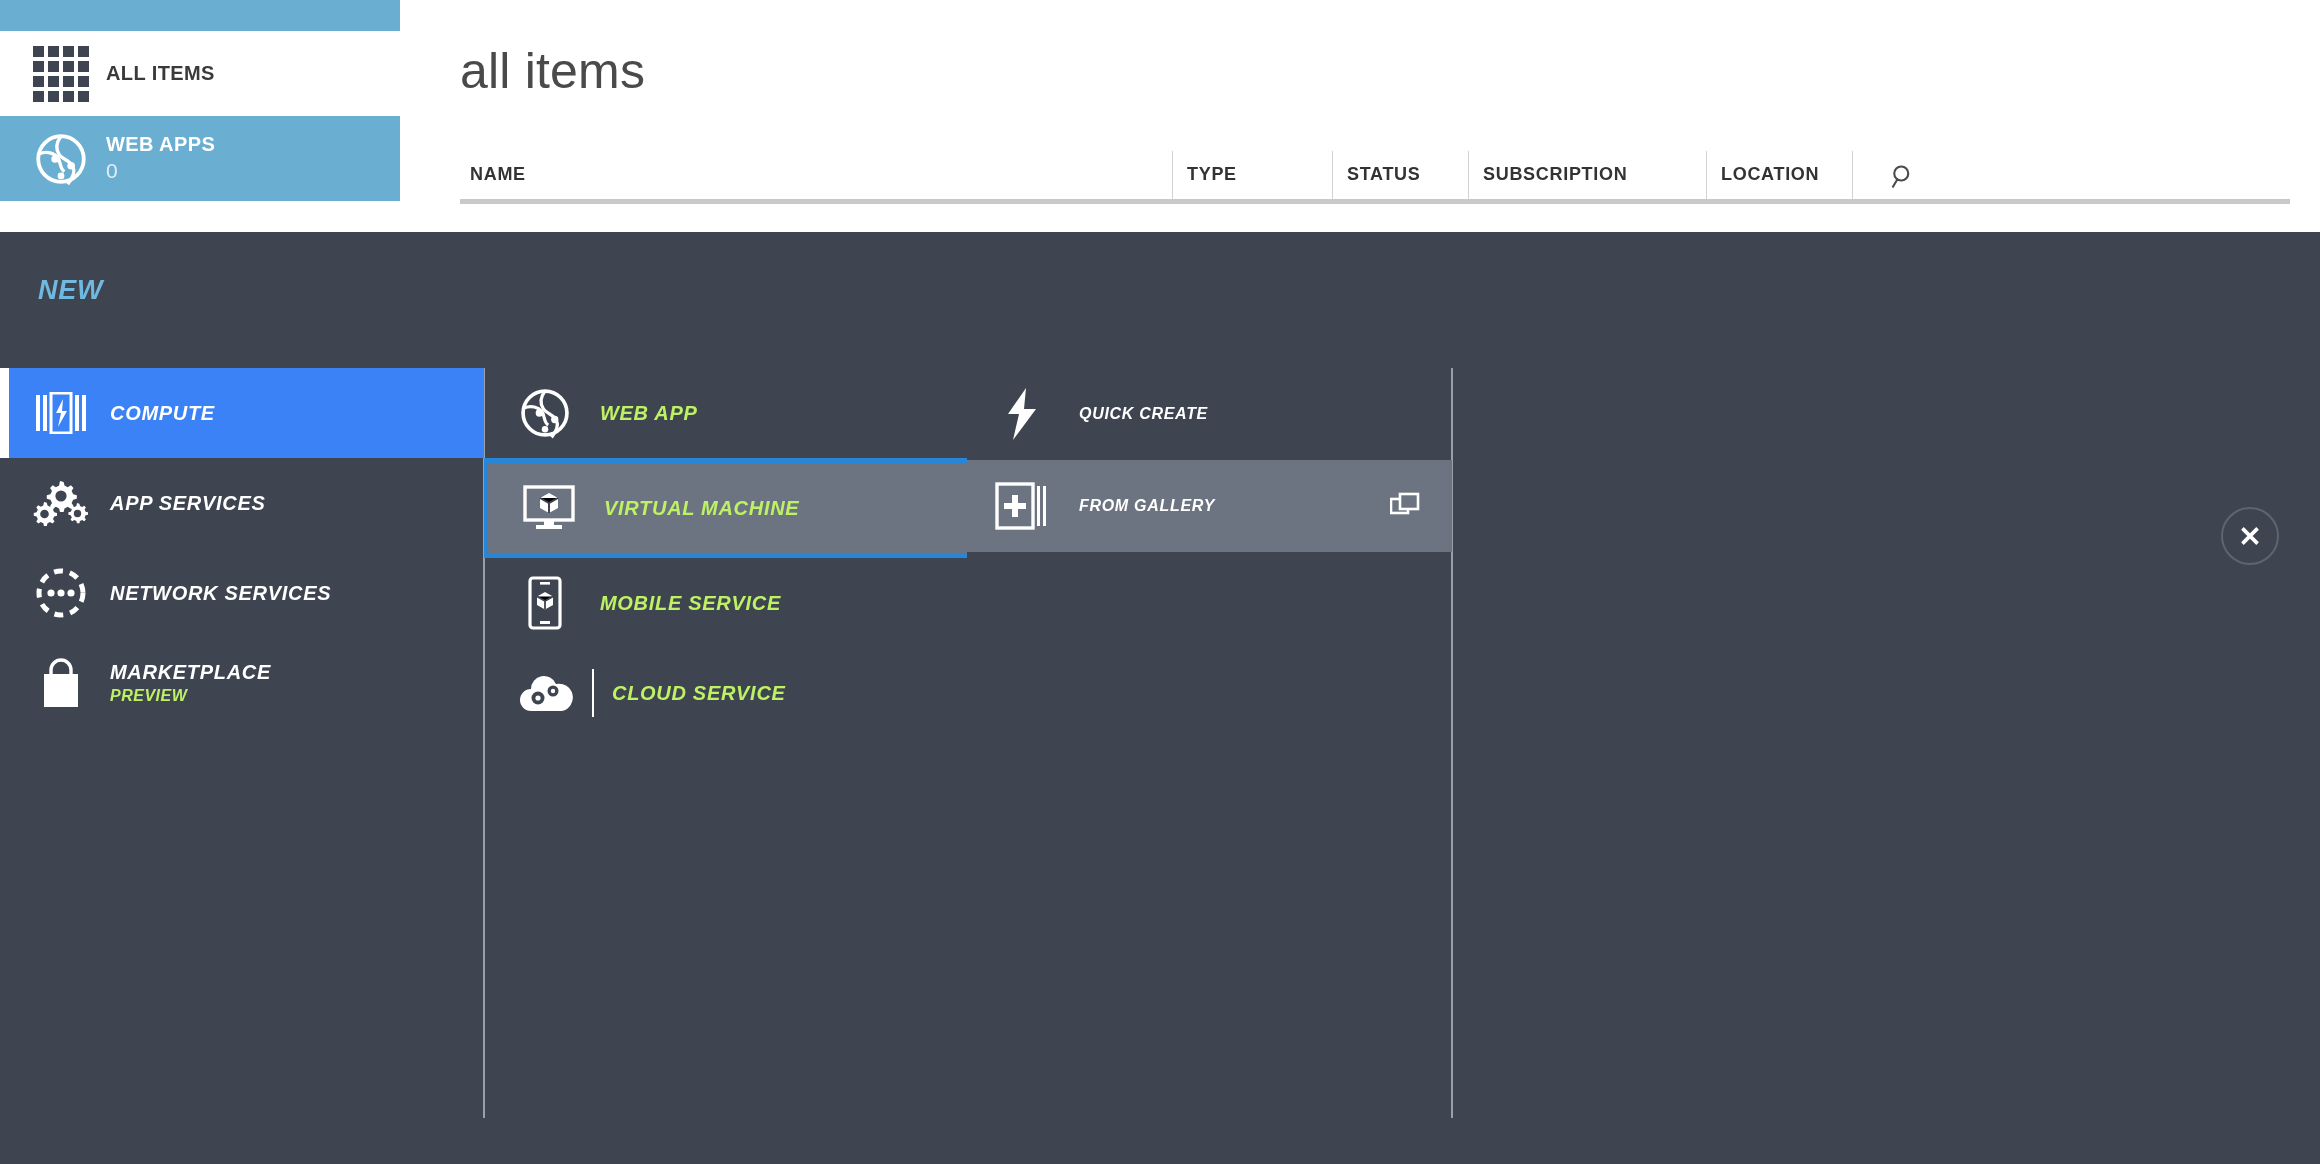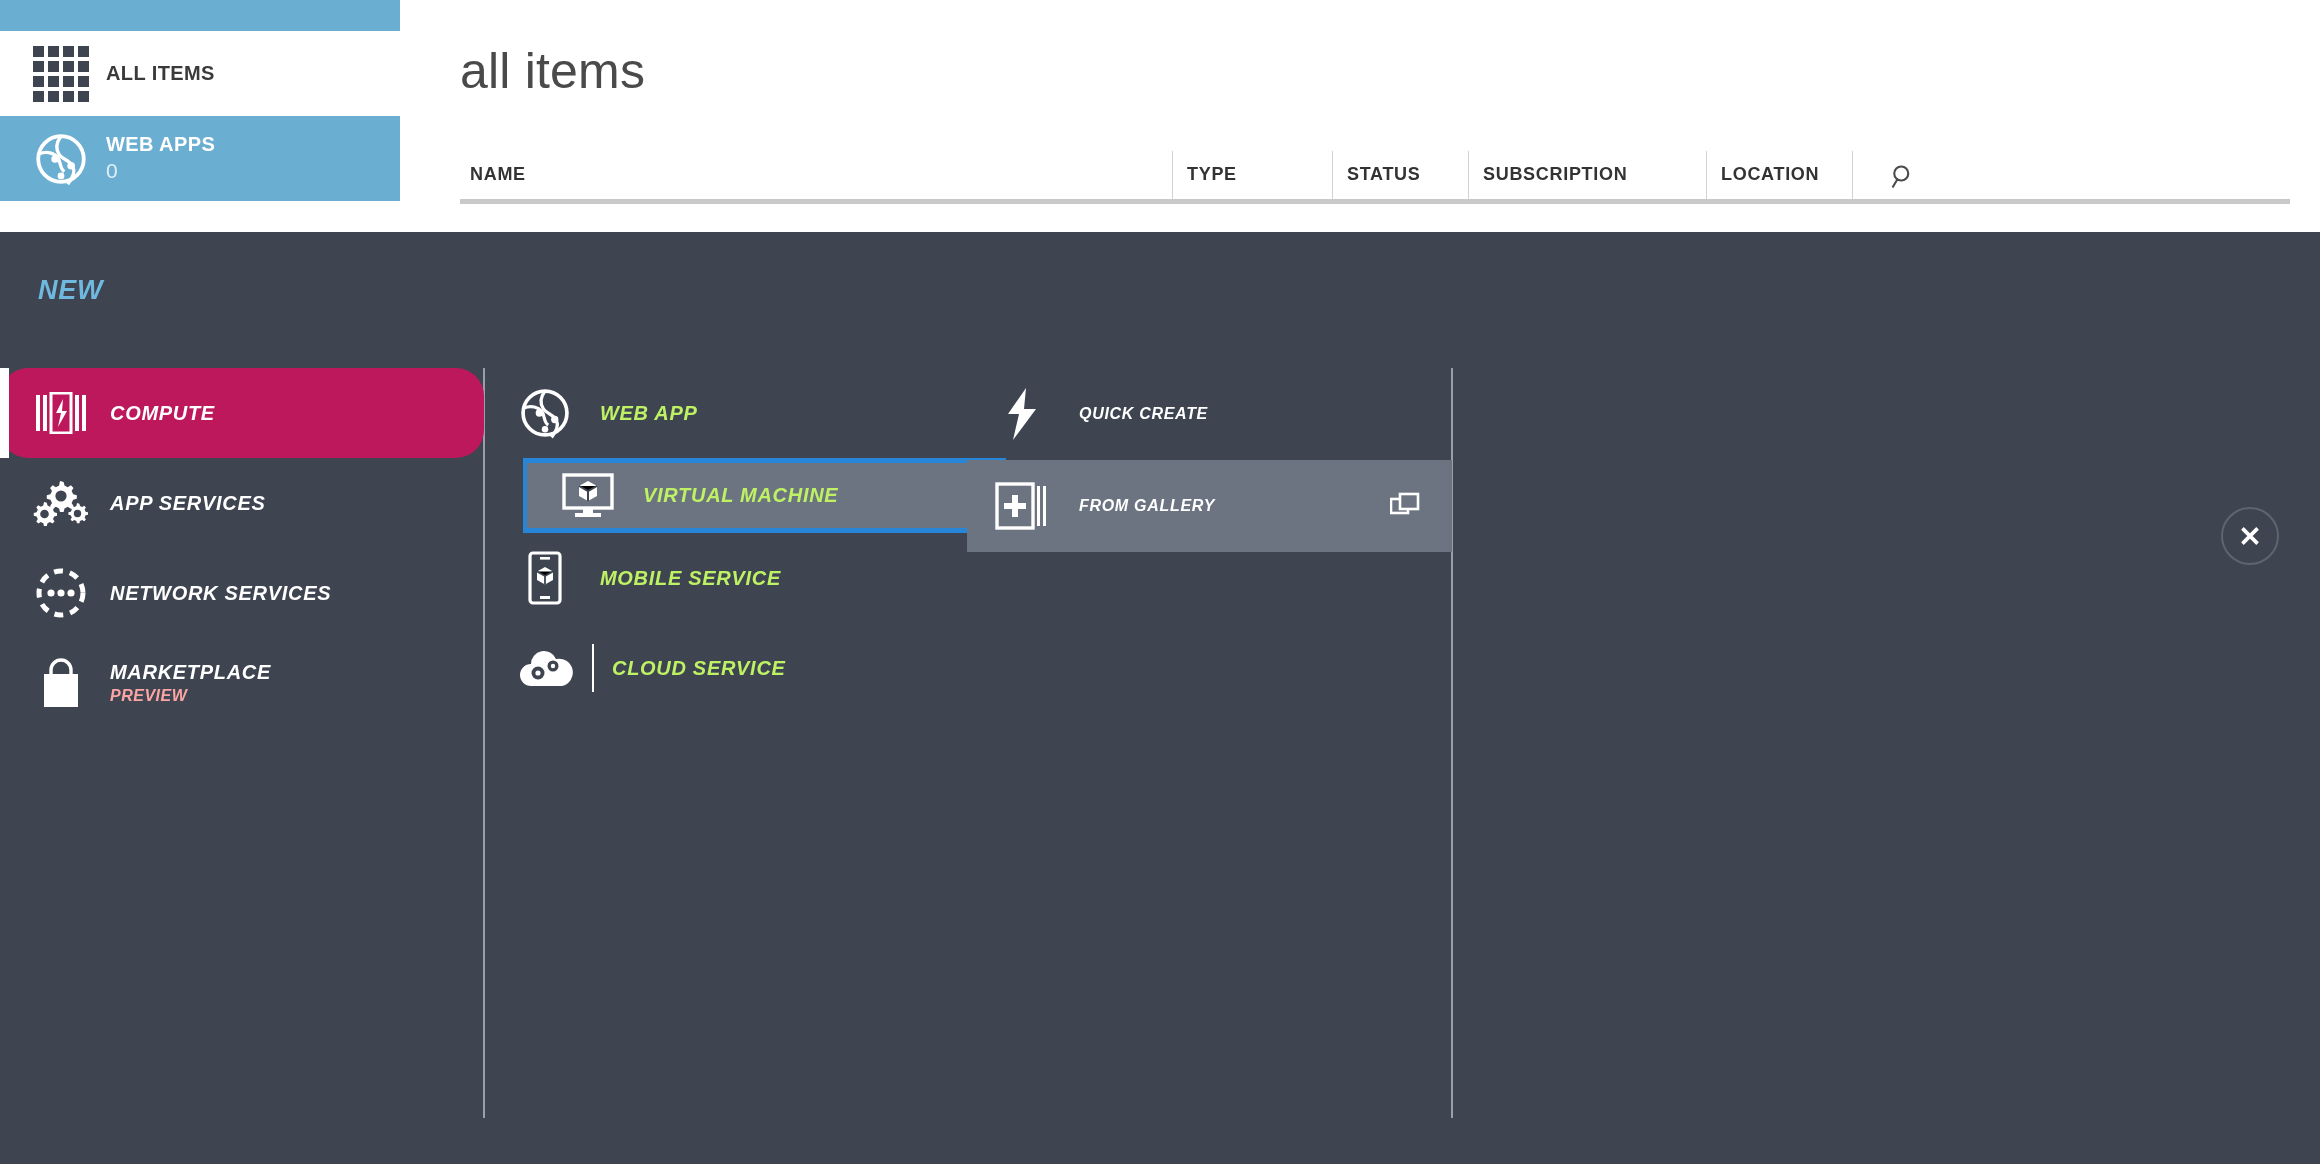--- a/index.html
+++ b/index.html
@@ -116,51 +116,50 @@
   
   .col-cats {
     position: absolute; left: 0; top: 136px;
     width: 484px;
   }
   .cat {
     position: relative;
     width: 484px; height: 90px;
     display: flex; align-items: center;
   }
-  .cat.selected { background: #be185d; border-radius: 28px; }
+  .cat.selected { background: #3b82f6; }
   .cat.selected::before {
     content: ""; position: absolute; left: 0; top: 0;
     width: 9px; height: 90px; background: #ffffff;
   }
   .cat-icon {
     width: 62px; height: 56px; margin-left: 30px;
     display: flex; align-items: center; justify-content: center;
     flex: 0 0 auto;
   }
   .cat-texts { display: flex; flex-direction: column; justify-content: center; margin-left: 18px; }
   .cat-label { font-size: 20px; font-weight: bold; color: #ffffff; letter-spacing: .7px; }
-  .cat-sub { font-size: 16px; font-weight: bold; color: #fca5a5; letter-spacing: .5px; margin-top: 3px; }
+  .cat-sub { font-size: 16px; font-weight: bold; color: #bef264; letter-spacing: .5px; margin-top: 3px; }
 
   
   .col-services {
     position: absolute; left: 484px; top: 136px;
     width: 483px;
   }
   .svc {
     position: relative;
     width: 483px; height: 90px;
     display: flex; align-items: center;
   }
   .svc.selected {
     background: #6b7480;
     border-top: 5px solid #2886d8;
     border-bottom: 5px solid #2886d8;
     border-left: 4px solid #2886d8;
-    height: 75px;
-    margin-left: 39px;
+    height: 100px;
   }
   .svc-icon {
     width: 62px; height: 56px; margin-left: 30px;
     display: flex; align-items: center; justify-content: center;
     flex: 0 0 auto;
   }
   .svc-label { font-size: 20px; font-weight: bold; color: #bef264; letter-spacing: .7px; margin-left: 24px; }
   .svc-sep {
     position: absolute; left: 108px; top: 21px;
     width: 2px; height: 48px; background: #ffffff;

